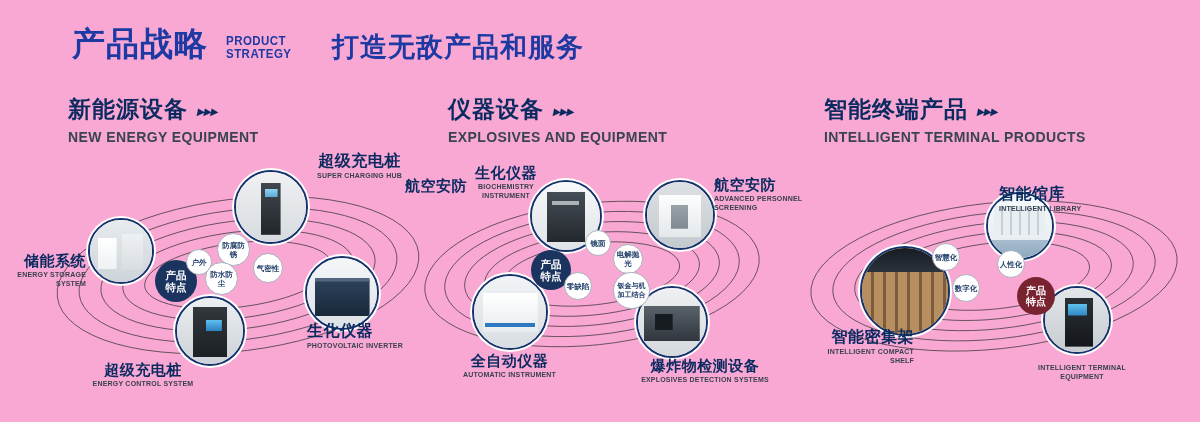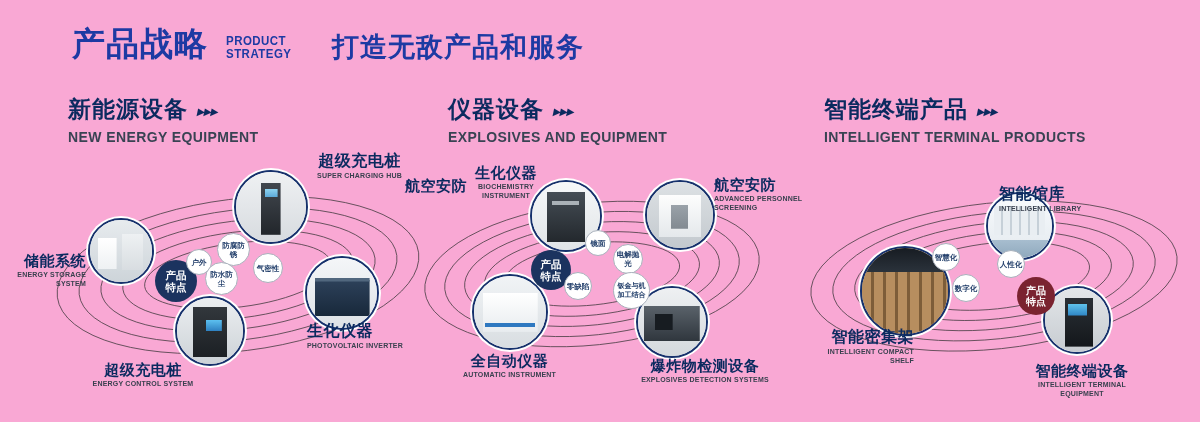--- a/index.html
+++ b/index.html
@@ -262,17 +262,16 @@
 
   <div class="lbl" style="left:999px;top:185px;width:110px;">
     <div class="lbl-cn" style="font-size:16px;">智能馆库</div>
     <div class="lbl-en">INTELLIGENT LIBRARY</div>
   </div>
   <div class="lbl t-right" style="left:822px;top:328px;width:92px;">
     <div class="lbl-cn" style="font-size:16px;">智能密集架</div>
     <div class="lbl-en">INTELLIGENT COMPACT SHELF</div>
   </div>
   <div class="lbl t-center" style="left:1022px;top:362px;width:120px;">
-    <div class="lbl-cn">智能终端设备</div>
     <div class="lbl-en">INTELLIGENT TERMINAL EQUIPMENT</div>
   </div>
 
 </div>
 
 </body></html>

